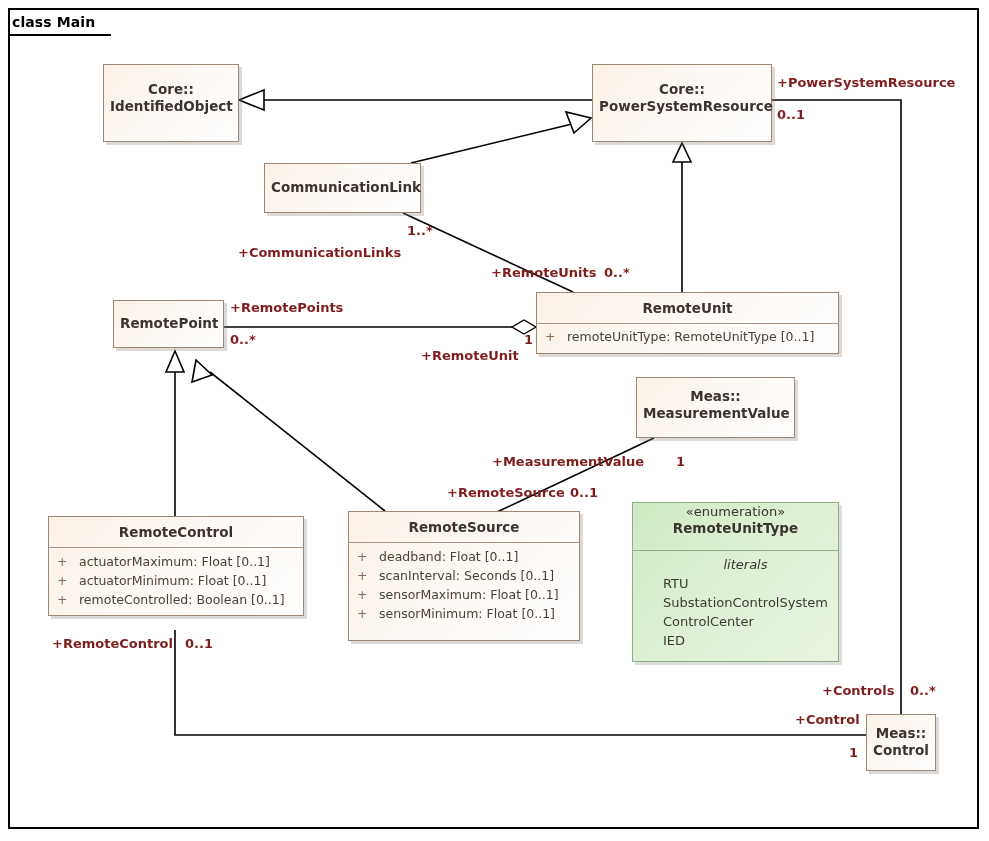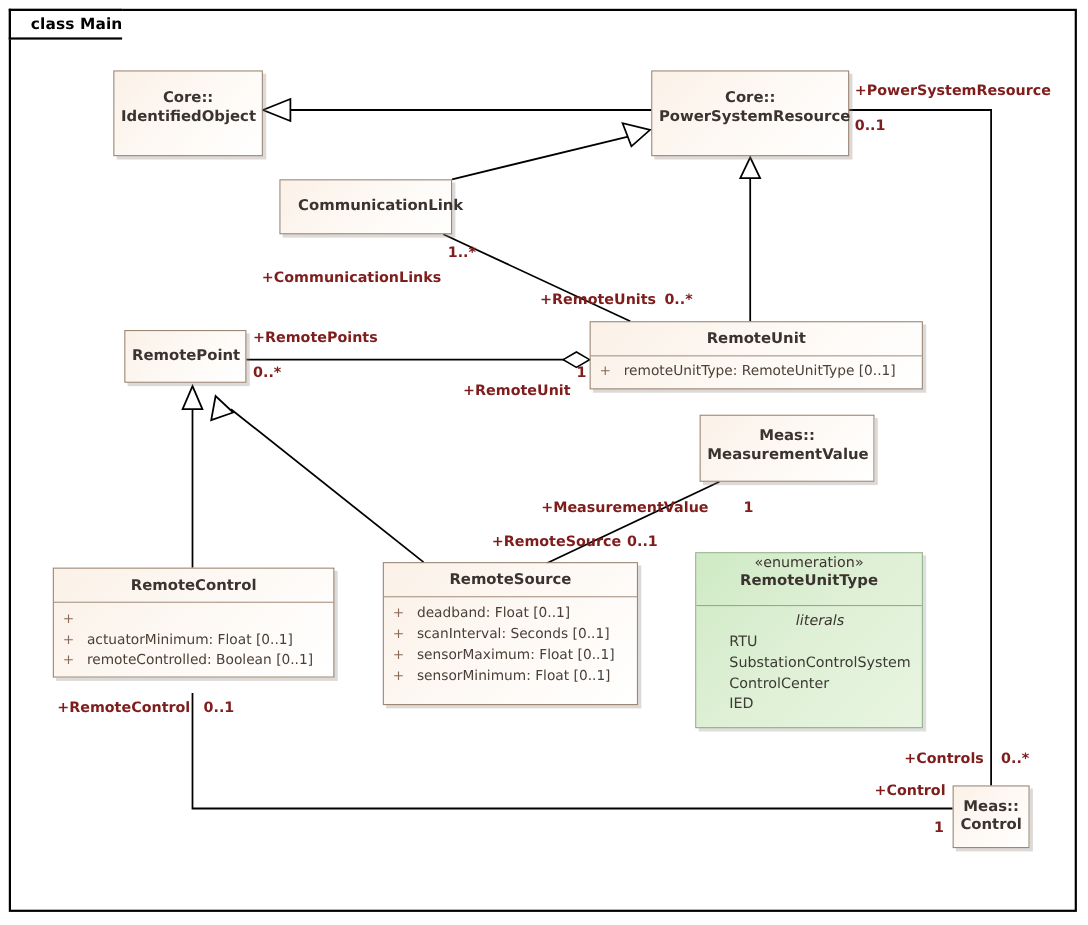--- a/index.html
+++ b/index.html
@@ -42,21 +42,21 @@
     box-sizing: border-box;
     z-index: 6;
   }
   .frame-tab .tab-body {
     position: relative;
     height: 28px;
     background: #ffffff;
     border-right: none;
     display: flex;
     align-items: center;
-    padding: 0 8px 0 18px;
+    padding: 0 8px 0 2px;
     box-sizing: border-box;
     border-bottom: 2px solid #000;
   }
   .frame-tab .tab-label {
     font-size: 14px;
     font-weight: bold;
     color: #000;
     white-space: nowrap;
     letter-spacing: 0.1px;
   }
@@ -208,21 +208,21 @@
     </div>
   </div>
 
   <div class="node" style="left:592px; top:64px; width:180px; height:78px;">
     <div class="node-title" style="padding-top:16px;">
       <span class="ns">Core::</span>
       <span>PowerSystemResource</span>
     </div>
   </div>
 
-  <div class="node" style="left:254px; top:163px; width:157px; height:50px;padding-left:10px;">
+  <div class="node" style="left:264px; top:163px; width:157px; height:50px;">
     <div class="node-title" style="padding-top:15px;">
       <span>CommunicationLink</span>
     </div>
   </div>
 
   <div class="node" style="left:113px; top:300px; width:111px; height:48px;">
     <div class="node-title" style="padding-top:14px;">
       <span>RemotePoint</span>
     </div>
   </div>
@@ -248,20 +248,21 @@
   </div>
 
   <div class="node" style="left:48px; top:516px; width:256px; height:100px;">
     <div class="node-title" style="padding:7px 6px 6px 6px;">
       <span>RemoteControl</span>
     </div>
     <div class="divider"></div>
     <div class="attrs">
       <div class="attr">
         <span class="vis">+</span>
+        <span>actuatorMaximum: Float [0..1]</span>
       </div>
       <div class="attr">
         <span class="vis">+</span>
         <span>actuatorMinimum: Float [0..1]</span>
       </div>
       <div class="attr">
         <span class="vis">+</span>
         <span>remoteControlled: Boolean [0..1]</span>
       </div>
     </div>

